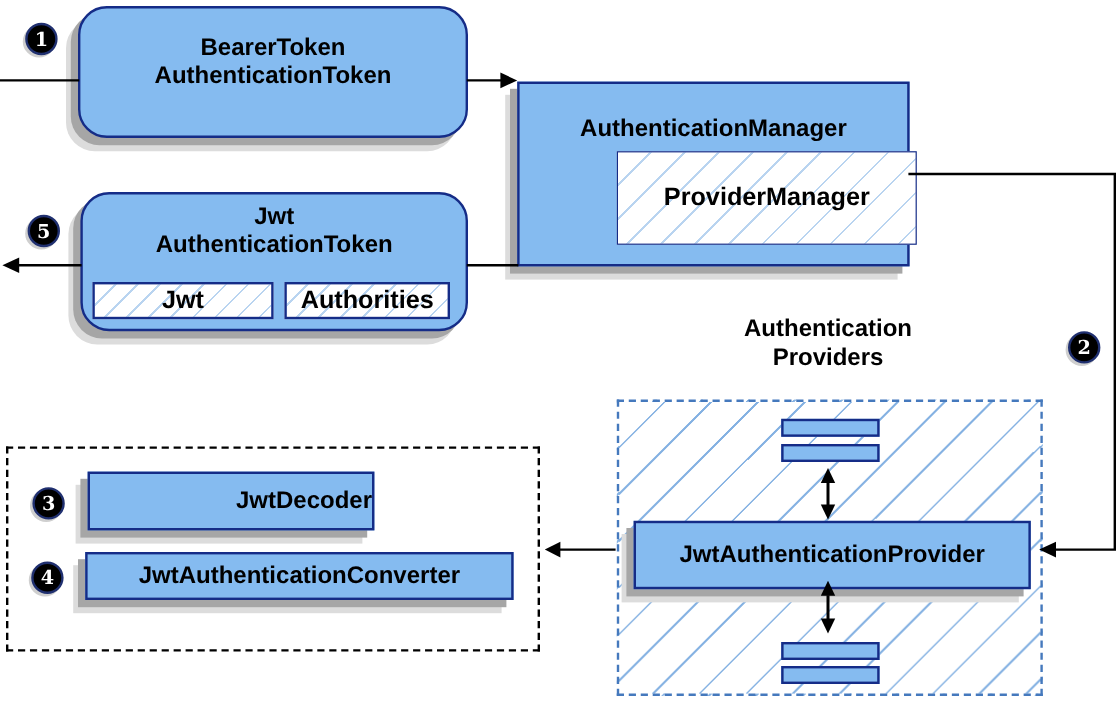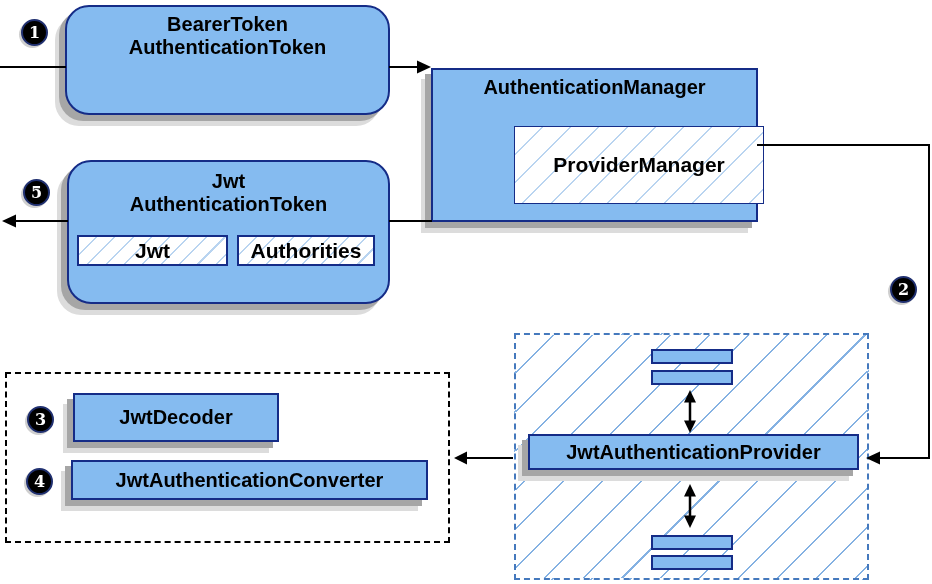--- a/index.html
+++ b/index.html
@@ -62,30 +62,30 @@
   .label-2line {
     position:absolute; text-align:center; font-weight:bold;
     font-size:20px; line-height:24px; color:#000;
   }
   #connectors { position:absolute; left:0; top:0; z-index:6; pointer-events:none; }
   .cline { stroke:var(--connector,#000); stroke-width:2; fill:none; }
   .cline.thick { stroke-width:2.5; }
   .ahead { fill:var(--connector,#000); stroke:none; }
 
   
-  #node-bearer { left:65px; top:5px; width:325px; height:110px; padding-top:6px; }
+  #node-bearer { left:65px; top:5px; width:325px; height:110px; padding-top:22px; }
   #chip-token  { left:83px; top:68px; width:150px; height:33px; }
-  #node-authmgr { left:431px; top:68px; width:327px; height:154px; padding-top:6px; }
+  #node-authmgr { left:431px; top:68px; width:327px; height:154px; padding-top:26px; }
   #chip-pm { left:37px; top:56px; width:250px; height:78px; }
-  #node-jwttoken { left:67px; top:160px; width:323px; height:144px; padding-top:8px; }
+  #node-jwttoken { left:67px; top:160px; width:323px; height:116px; padding-top:8px; }
   #chip-jwt { left:8px; top:73px; width:151px; height:31px; }
   #chip-authorities { left:168px; top:73px; width:138px; height:31px; }
   #bar1 { top:14px; } #bar2 { top:35px; } #bar3 { top:200px; } #bar4 { top:220px; }
-  #node-jwtprov { left:12px; top:99px; width:331px; height:36px; }
-  #node-jwtdecoder { left:66px; top:19px; width:206px; height:49px; }
+  #node-jwtprov { left:12px; top:99px; width:331px; height:57px; }
+  #node-jwtdecoder { left:66px; top:19px; width:239px; height:49px;justify-content:flex-end; }
   #node-jwtconverter { left:64px; top:86px; width:357px; height:40px; }
   #badge1 { left:21px; top:19px; }
   #badge2 { left:890px; top:276px; }
   #badge3 { left:27px; top:406px; }
   #badge4 { left:26px; top:468px; }
   #badge5 { left:23px; top:179px; }
   #label-providers { left:575px; top:262px; width:230px; }
 </style>
 </head>
 <body>
@@ -114,20 +114,24 @@
     <div class="title">Jwt</div>
     <div class="title">AuthenticationToken</div>
     <div class="chip" id="chip-jwt">
       <span>Jwt</span>
     </div>
     <div class="chip" id="chip-authorities">
       <span>Authorities</span>
     </div>
   </div>
 
+  <div class="label-2line" id="label-providers">
+    <div>Authentication</div>
+    <div>Providers</div>
+  </div>
 
   <div class="group-providers">
     <div class="bar" id="bar1"></div>
     <div class="bar" id="bar2"></div>
     <div class="node shadow flexc" id="node-jwtprov">
       <span>JwtAuthenticationProvider</span>
     </div>
     <div class="bar" id="bar3"></div>
     <div class="bar" id="bar4"></div>
   </div>

